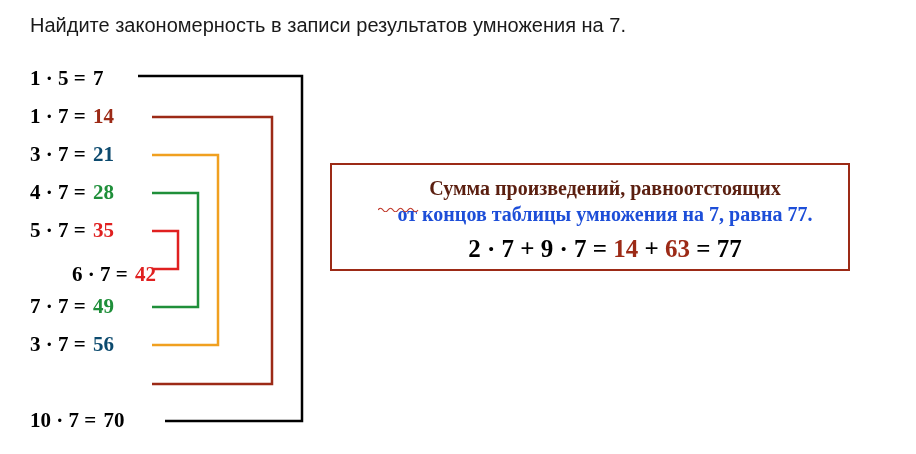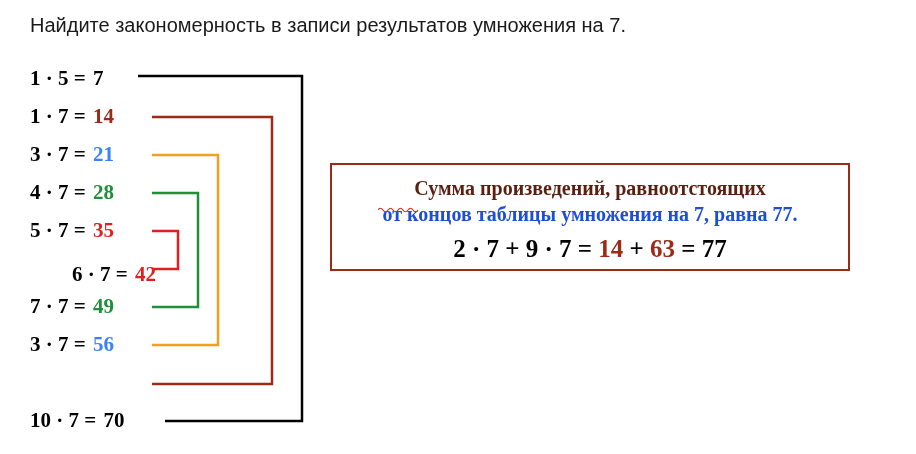--- a/index.html
+++ b/index.html
@@ -44,21 +44,21 @@
     white-space: nowrap;
     font-family: "Liberation Serif", serif;
     font-weight: bold;
     font-size: 21px;
     color: #000000;
   }
   .row .lhs { color: #000000; }
   .row .res { margin-left: 2px; }
   .res.black  { color: #000000; }
   .res.dred   { color: #9c2a16; }
-  .res.orange { color: #3b82f6; }
+  .res.orange { color: #0c4a6e; }
   .res.green  { color: #1f8f3a; }
   .res.red    { color: #e02020; }
 
   .svg-layer {
     position: absolute;
     left: 0; top: 0;
     width: 916px;
     height: 454px;
     pointer-events: none;
   }
@@ -74,20 +74,21 @@
     box-sizing: border-box;
   }
   .callout .line {
     position: absolute;
     left: 0;
     width: 100%;
     text-align: center;
     font-family: "Liberation Serif", serif;
     font-weight: bold;
     white-space: nowrap;
+    padding-left: 15px;
   }
   .callout .l1 { top: 12px; font-size: 20px; color: #5b1f10; }
   .callout .l2 { top: 38px; font-size: 20px; color: #1d4ed8; }
   .callout .l3 { top: 70px; font-size: 25px; color: #000000; }
   .callout .l3 .a { color: #9c2a16; }
   .callout .l3 .b { color: #9c2a16; }
   .squiggle {
     position: absolute;
     left: 378px;
     top: 206px;

